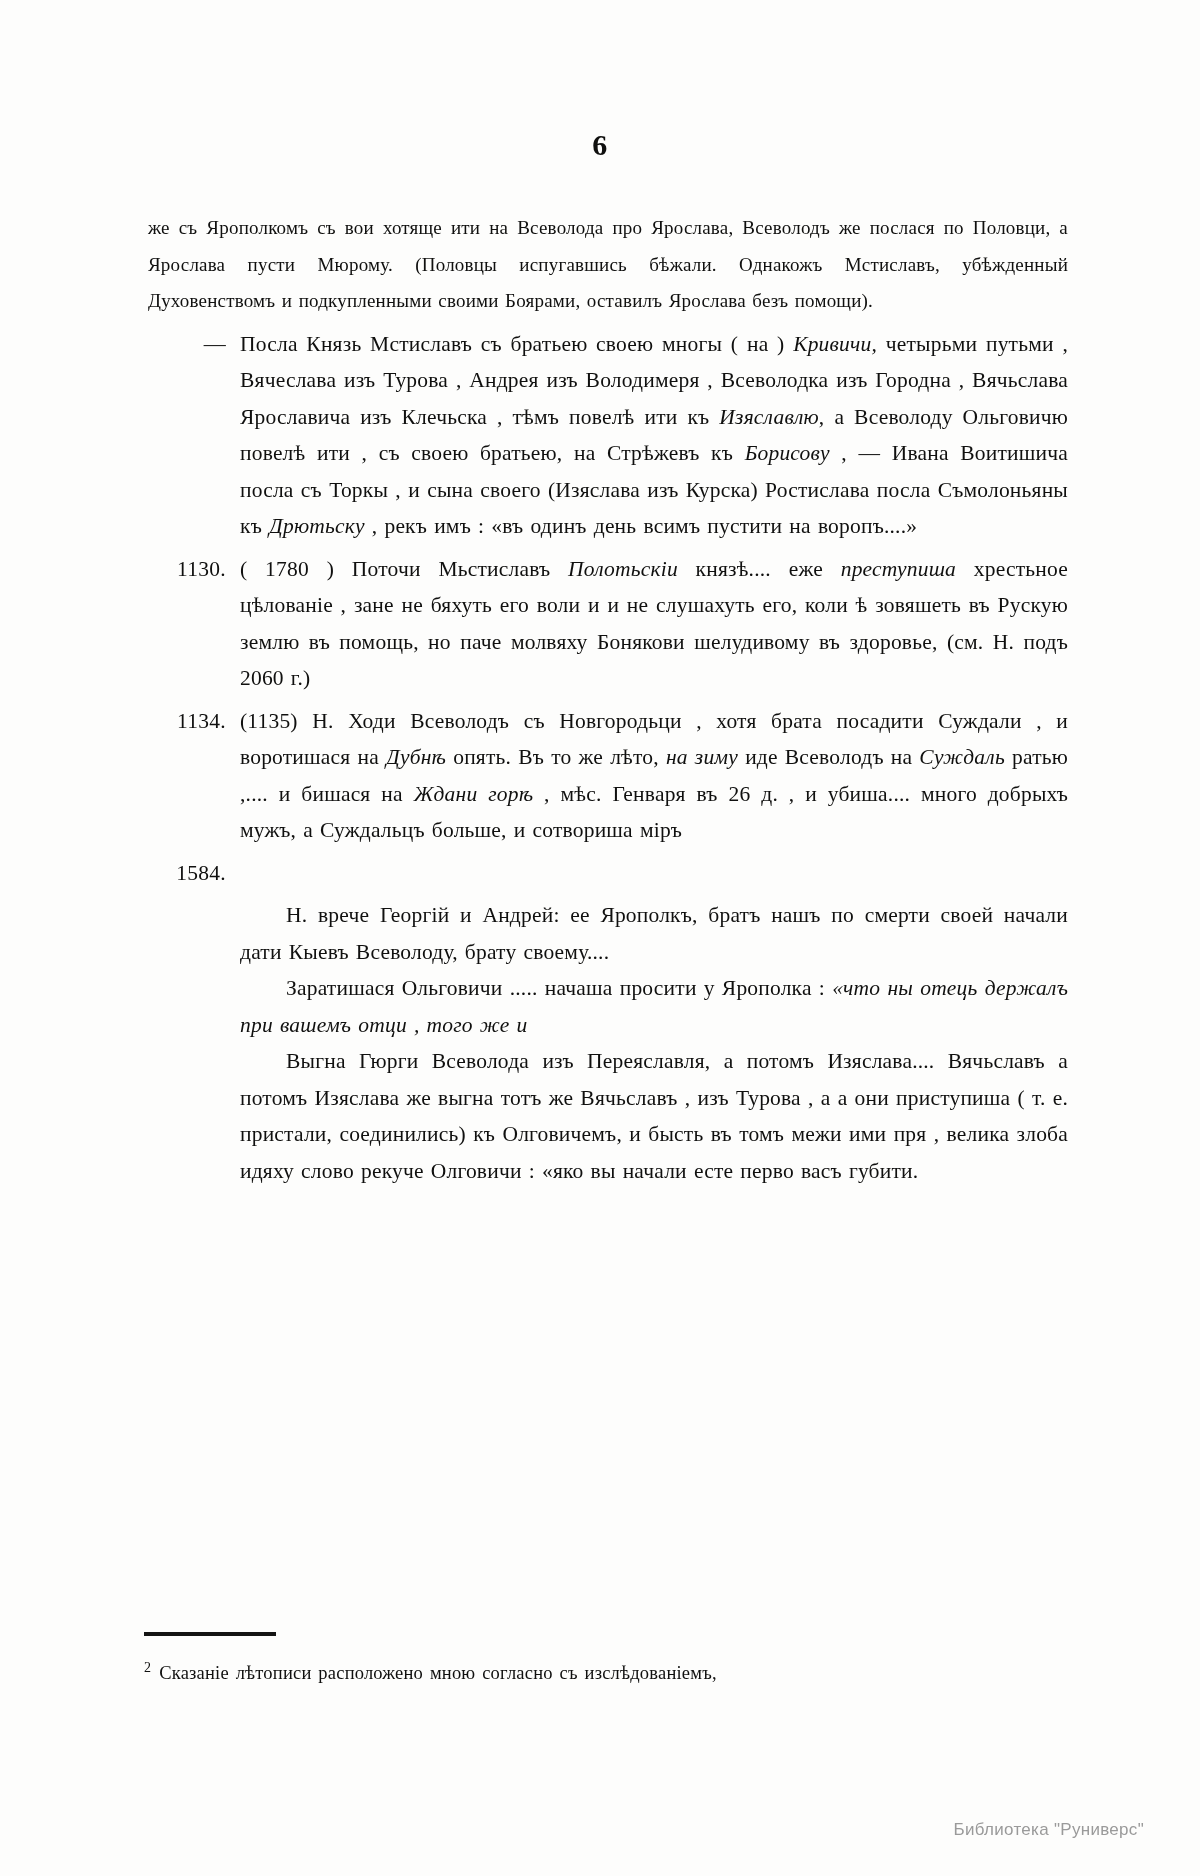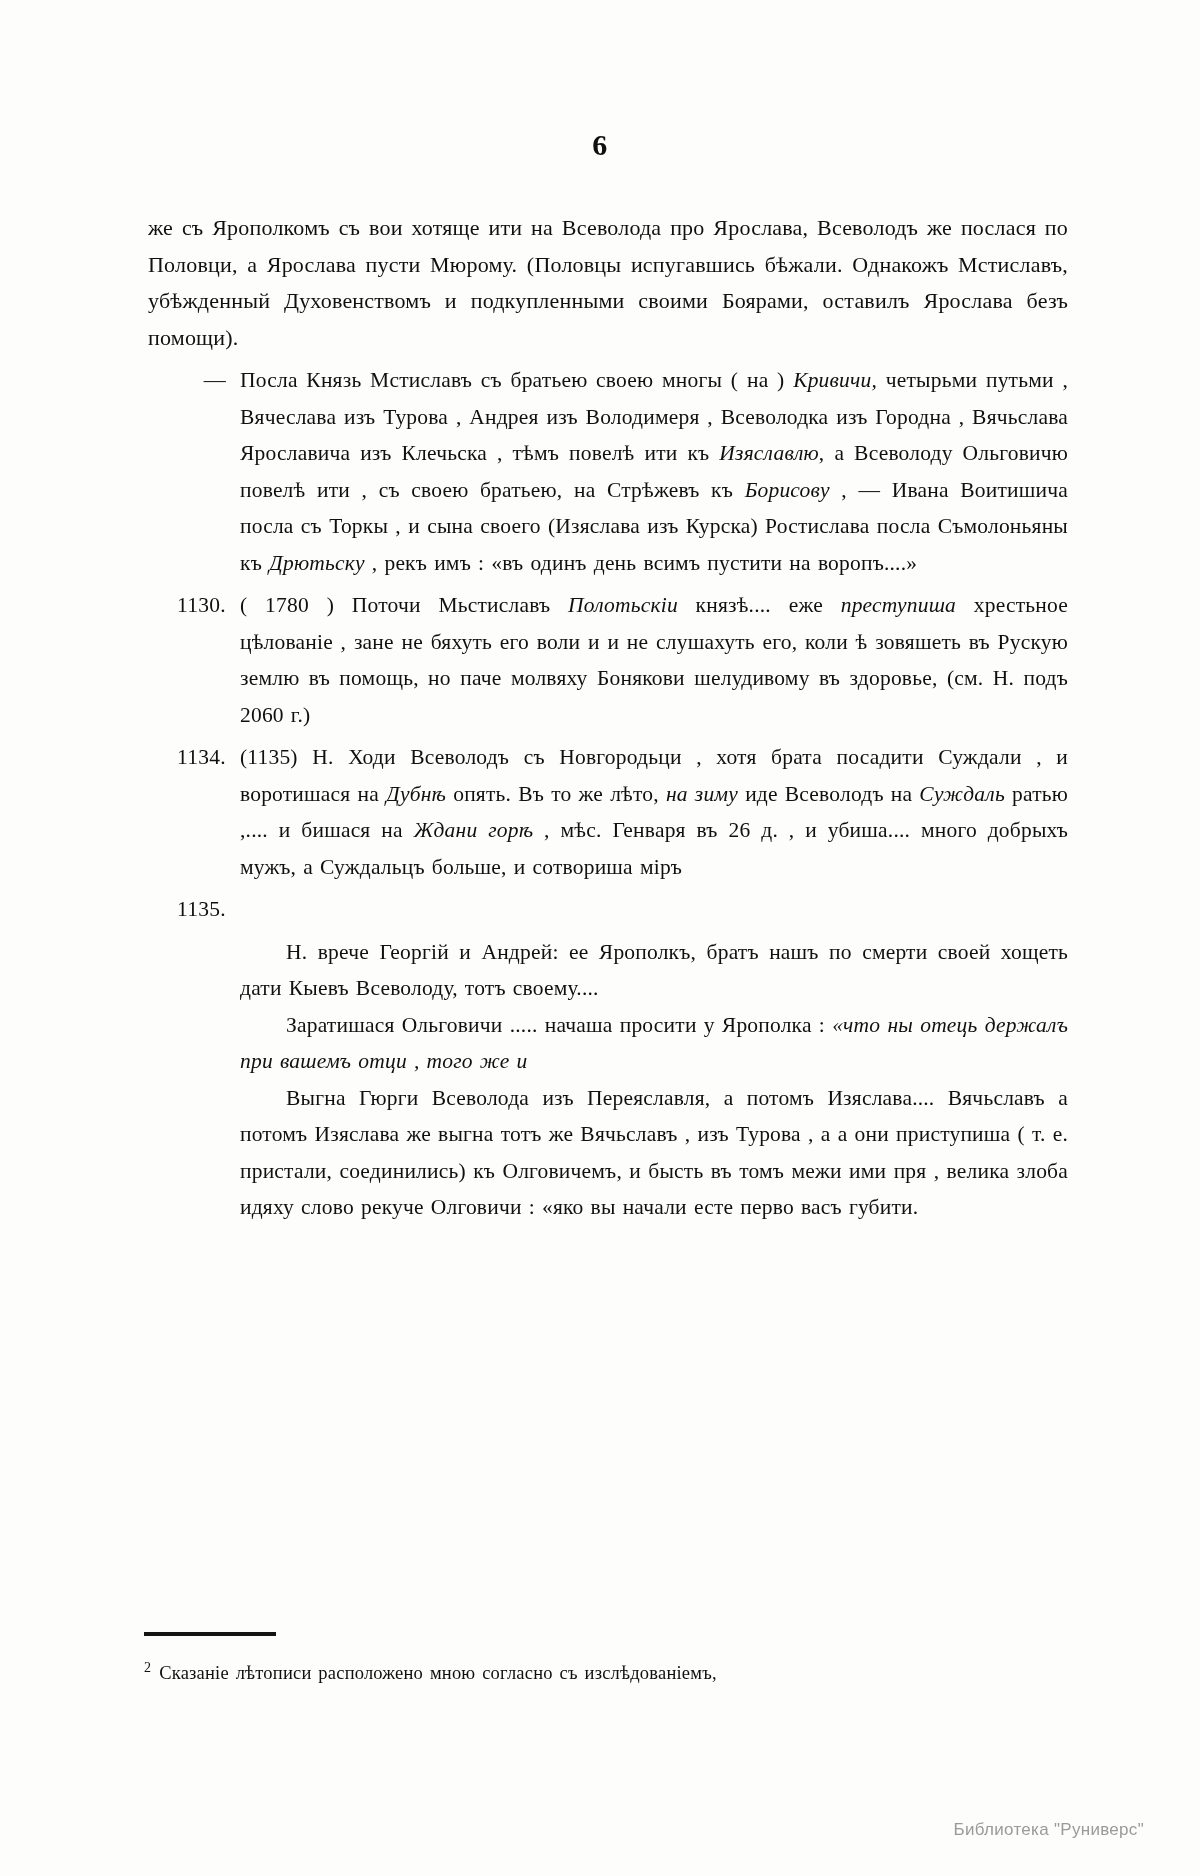--- a/index.html
+++ b/index.html
@@ -60,21 +60,21 @@
   }
   .body-text {
     flex: 1 1 auto;
     font-size: 21.5px;
     line-height: 36.5px;
     text-align: justify;
     letter-spacing: 0.2px;
     word-spacing: 1.5px;
   }
   .para-first {
-    font-size: 22px;
+    font-size: 19px;
     line-height: 36.5px;
     text-align: justify;
     letter-spacing: 0.2px;
     word-spacing: 1.5px;
     margin-bottom: 6px;
   }
   .indent {
     text-indent: 46px;
   }
   .it {
@@ -148,27 +148,27 @@
     </div>
 
     <div class="block">
       <div class="marker">1134.</div>
       <div class="body-text">
         <span>(1135) Н. Ходи Всеволодъ съ Новгородьци , хотя брата посадити Суждали , и воротишася на </span><span class="it">Дубнѣ</span><span> опять. Въ то же лѣто, </span><span class="it">на зиму</span><span> иде Всеволодъ на </span><span class="it">Суждаль</span><span>  ратью ,....  и бишася на </span><span class="it">Ждани горѣ</span><span> , мѣс. Генваря въ 26 д. , и убиша.... много добрыхъ мужъ, а Суждальцъ больше, и сотвориша міръ</span>
       </div>
     </div>
 
     <div class="block">
-      <div class="marker">1135.</div>
+      <div class="marker">1584.</div>
     </div>
 
     <div class="block">
       <div class="marker"></div>
       <div class="body-text">
-        <div class="indent">Н. вречe Георгій и Андрей: ее Ярополкъ, братъ нашъ по смерти своей хощеть дати Кыевъ Всеволоду, тотъ своему....</div>
+        <div class="indent">Н. вречe Георгій и Андрей: ее Ярополкъ, братъ нашъ по смерти своей начали дати Кыевъ Всеволоду, брату своему....</div>
         <div class="indent">
           <span>Заратишася Ольговичи ..... начаша просити у Ярополка : </span><span class="it">«что ны отець держалъ при вашемъ отци , того же и</span>
         </div>
         <div class="indent">Выгна Гюрги Всеволода изъ Переяславля, а потомъ Изяслава.... Вячьславъ а потомъ Изяслава же выгна тотъ же Вячьславъ , изъ Турова , а а они приступиша ( т. е. пристали, соединились) къ Олговичемъ, и бысть въ томъ межи ими пря , велика злоба идяху слово рекуче Олговичи : «яко вы начали есте перво васъ губити.</div>
       </div>
     </div>
 
   </div>
 
   <div class="footnote-rule"></div>

